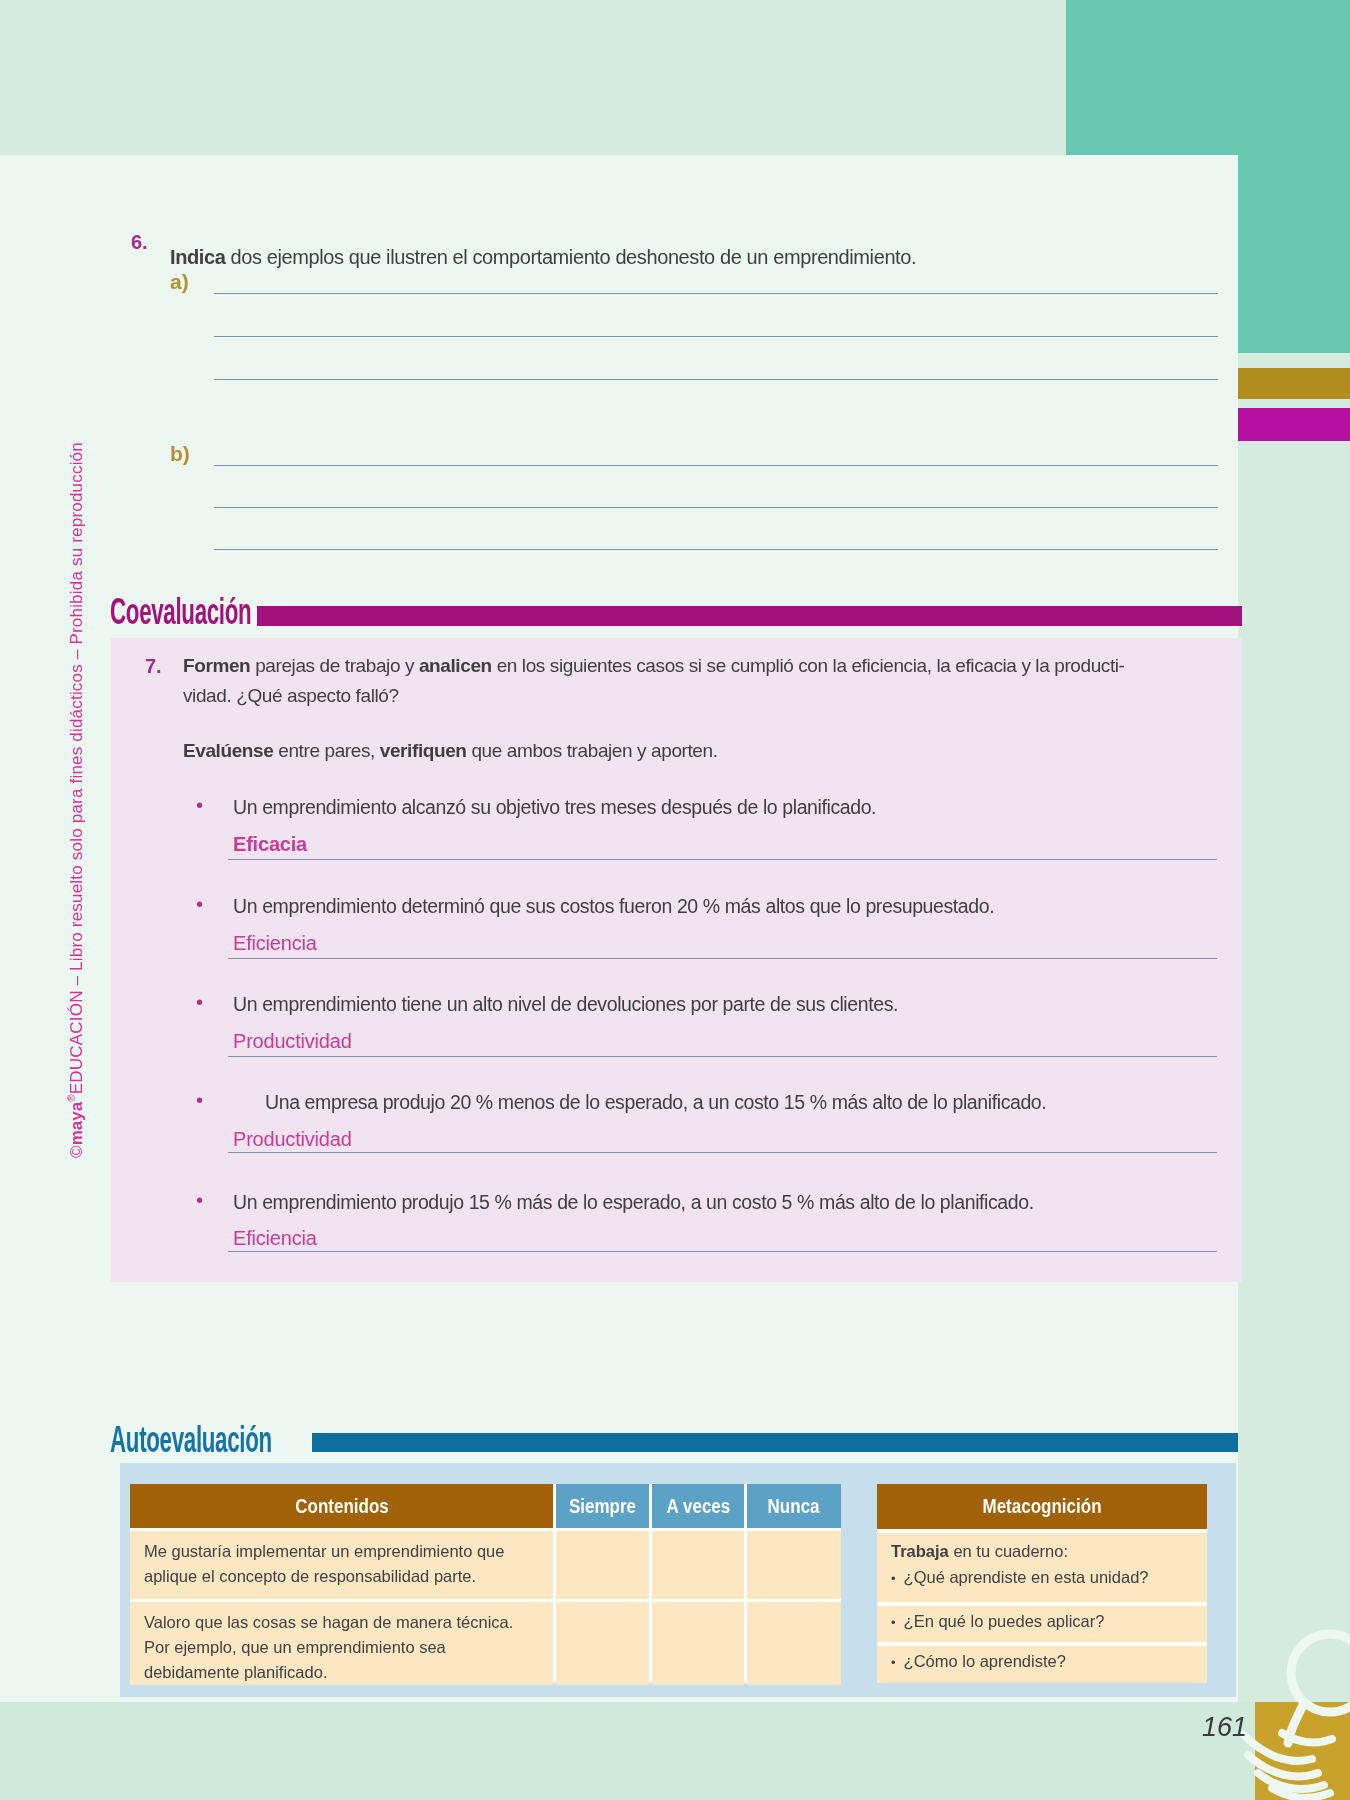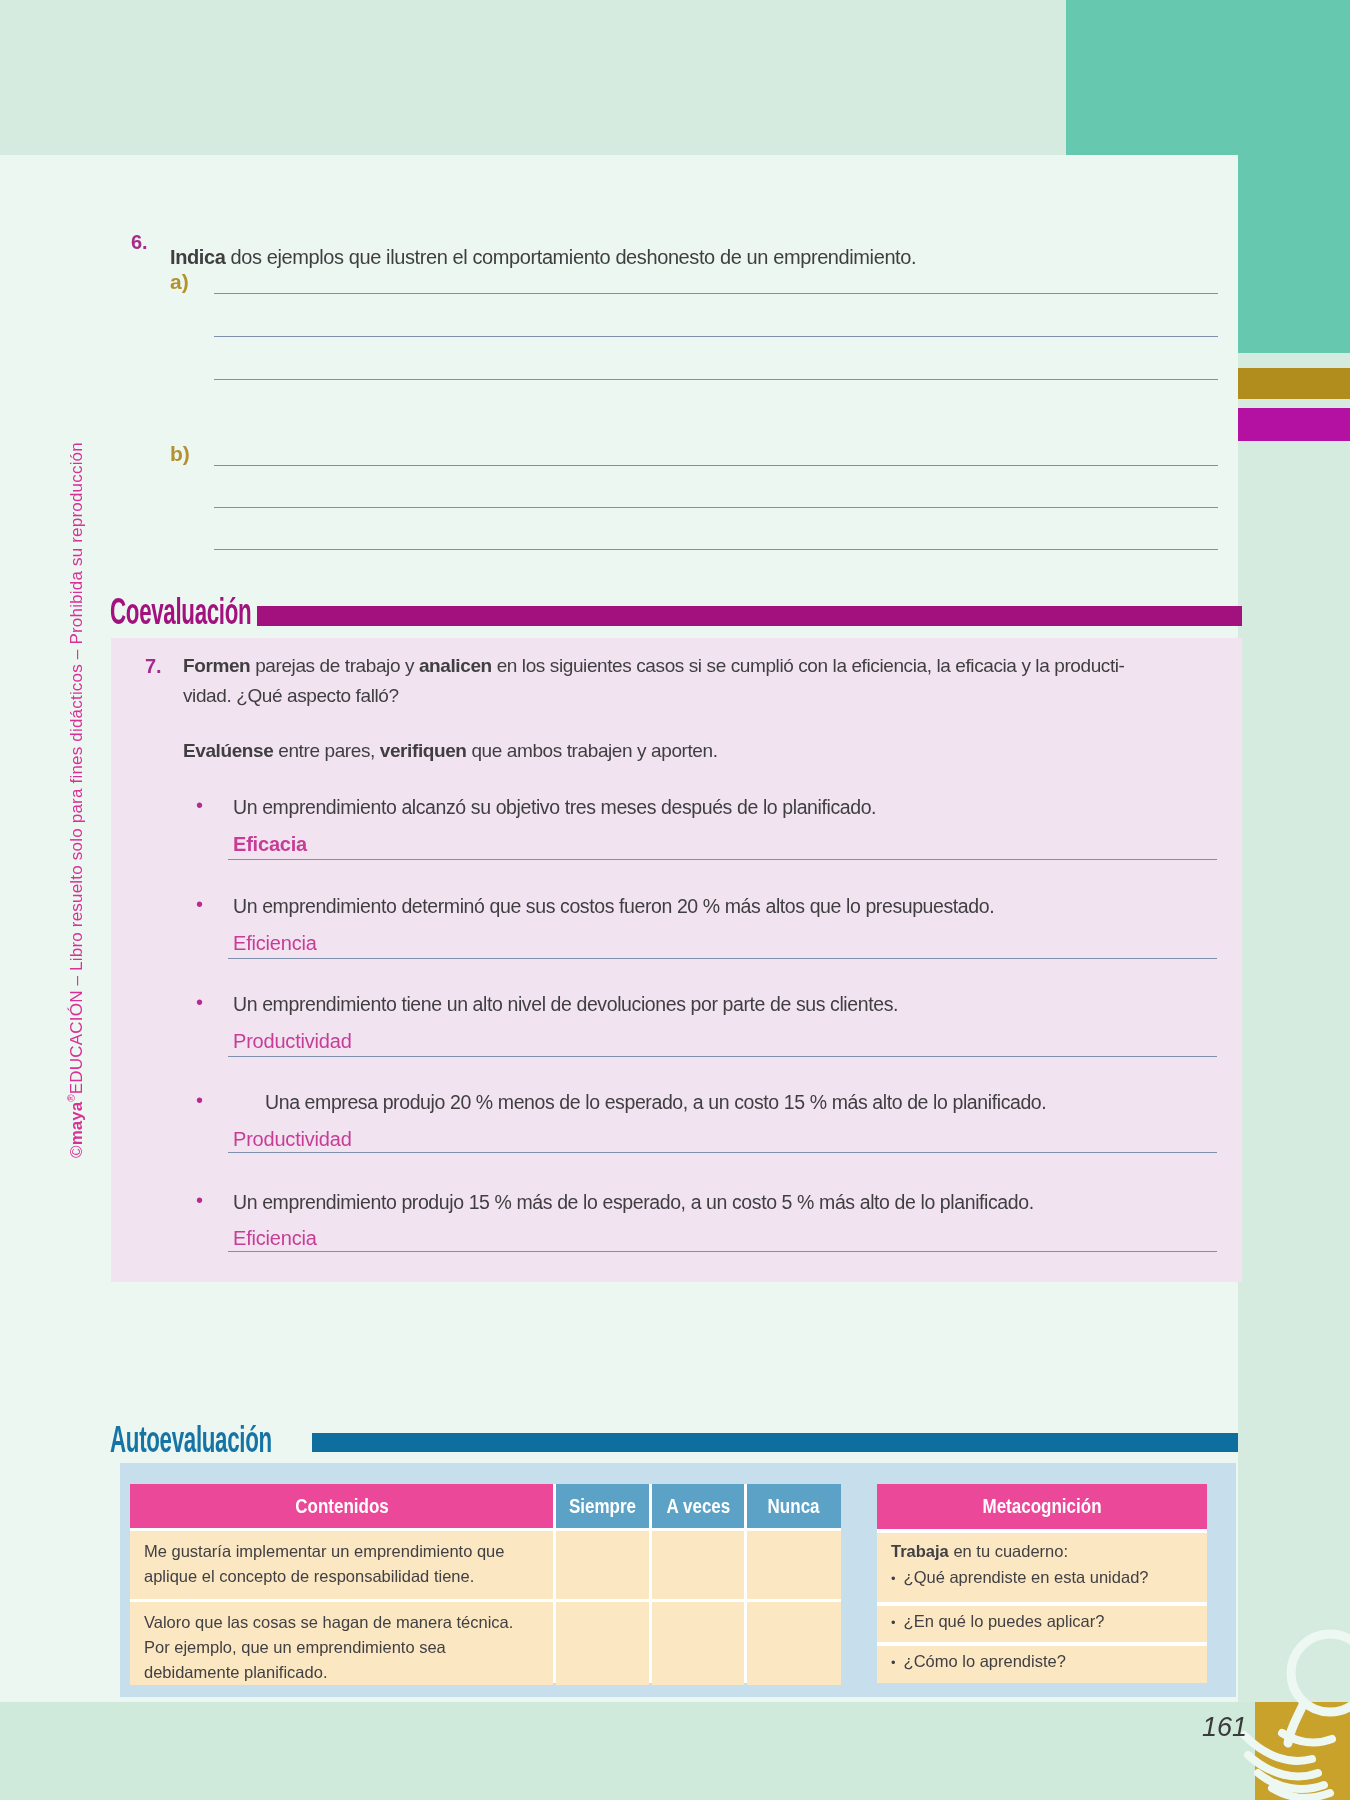--- a/index.html
+++ b/index.html
@@ -45,21 +45,21 @@
   .case-text{position:absolute;left:233px;}
   .answer-line{position:absolute;left:228px;width:989px;border-bottom:1.6px solid #7e90ab;height:0;}
   .answer-text{position:absolute;left:233px;color:#c73d96;font-size:20px;letter-spacing:-0.2px;white-space:nowrap;}
   
   .blue-panel{left:120px;top:1463px;width:1116px;height:234px;background:#c7deed;}
   .grid-table{
     left:130px;top:1484px;width:711px;height:199px;background:#ffffff;
     display:grid;grid-template-columns:423px 93px 92px 94px;grid-template-rows:44px 68px 83px;
     gap:3px;
   }
-  .th{background:#ec4899;color:#ffffff;display:flex;align-items:center;justify-content:center;}
+  .th{background:#a16207;color:#ffffff;display:flex;align-items:center;justify-content:center;}
   .th-light{background:#5ca2c6;}
   .th .th-label{font-weight:bold;font-size:20px;transform:scaleX(0.85);white-space:nowrap;}
   .td{background:#fbe7c2;}
   .td-text{padding:8px 12px 0 14px;font-size:16.5px;line-height:1.5;color:#414044;}
   .meta-box{
     left:877px;top:1484px;width:330px;height:199px;background:#ffffff;
     display:grid;grid-template-rows:45px 69px 36px 37px;gap:4px;
   }
   .meta-row{background:#fbe7c2;font-size:16.5px;color:#414044;padding:6px 10px 0 14px;}
   .meta-row .q-dot::before{content:"•";font-size:13px;margin-right:8px;color:#414044;}
@@ -152,21 +152,21 @@
         <span class="th-label">Siempre</span>
       </div>
     <div class="th th-light">
         <span class="th-label">A veces</span>
       </div>
     <div class="th th-light">
         <span class="th-label">Nunca</span>
       </div>
 
     <div class="td">
-        <div class="td-text">Me gustaría implementar un emprendimiento que aplique el concepto de responsabilidad tiene.</div>
+        <div class="td-text">Me gustaría implementar un emprendimiento que aplique el concepto de responsabilidad parte.</div>
       </div>
     <div class="td"></div>
     <div class="td"></div>
     <div class="td"></div>
 
     <div class="td">
         <div class="td-text">Valoro que las cosas se hagan de manera técnica. Por ejemplo, que un emprendimiento sea debidamente planificado.</div>
       </div>
     <div class="td"></div>
     <div class="td"></div>

